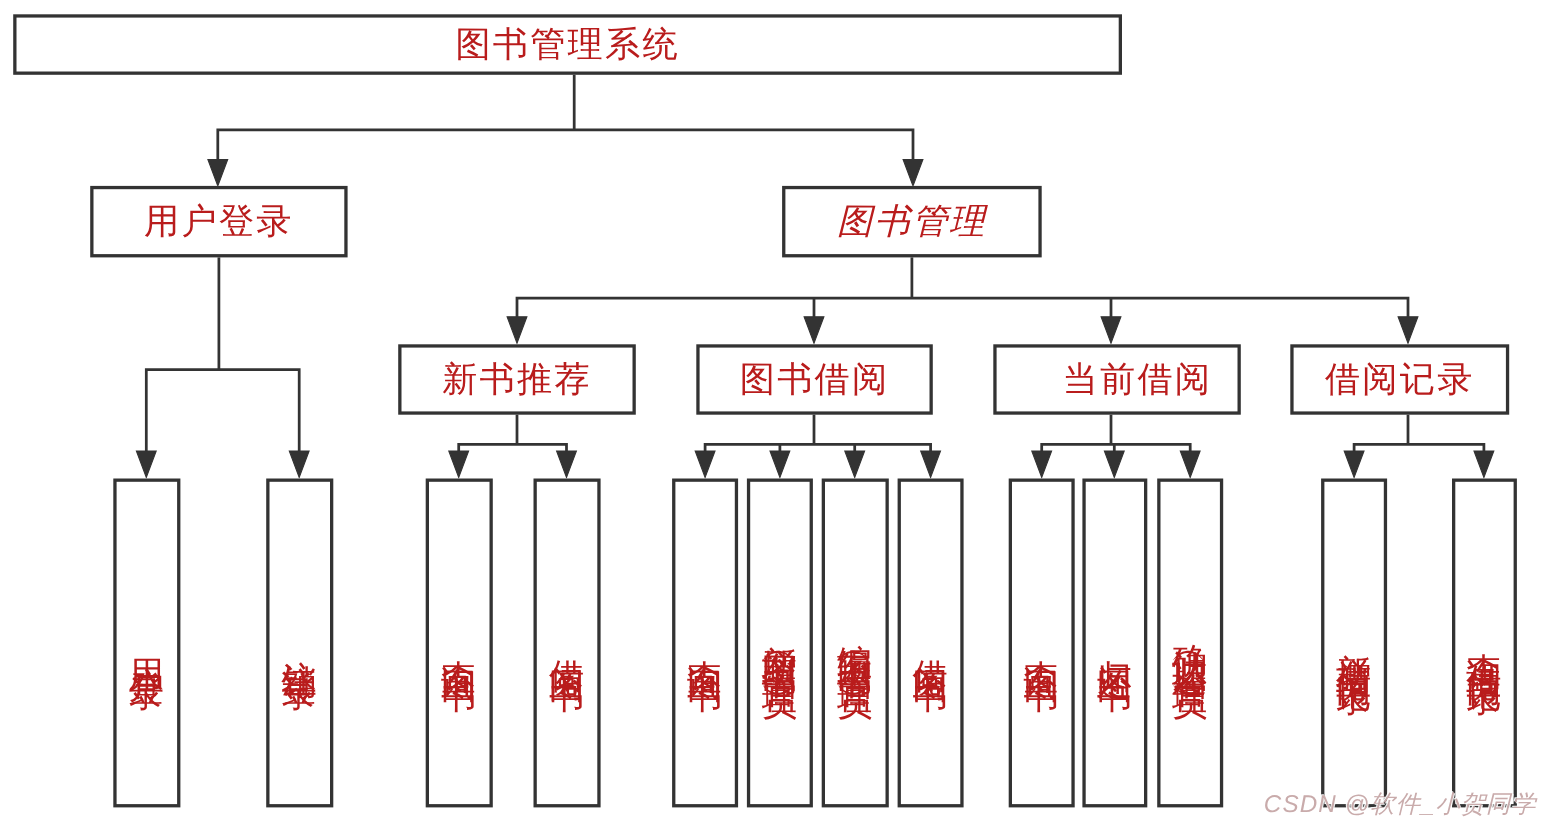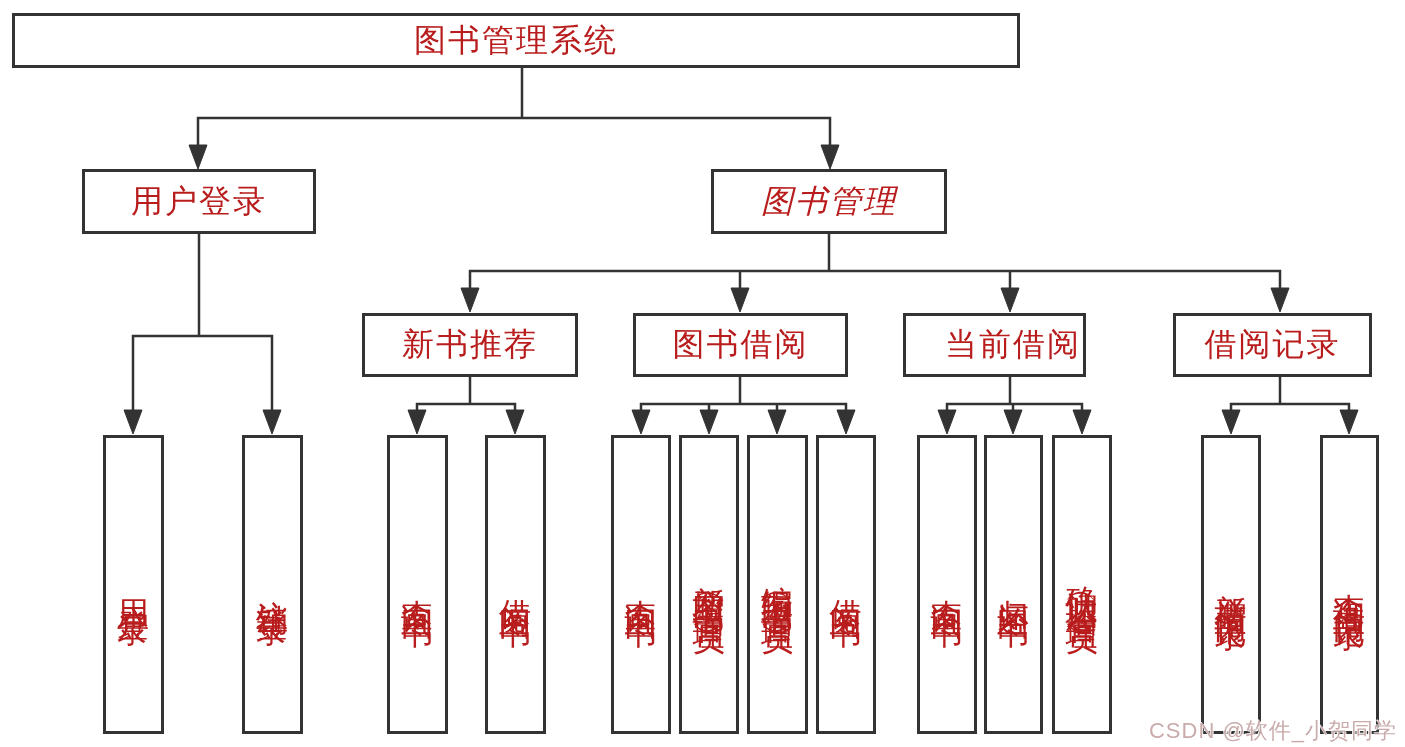--- a/index.html
+++ b/index.html
@@ -35,20 +35,21 @@
   }
   .watermark{
     position:absolute;
     top:716px;right:8px;
     font-size:22px;
     letter-spacing:1px;
     color:#c9abab;
     text-shadow:1px 1px 0 rgba(255,255,255,.9),-1px -1px 0 rgba(255,255,255,.9);
     z-index:5;
     pointer-events:none;
+    font-style:italic;
   }
 </style>
 </head>
 <body>
 
 <div class="canvas">
 
   <svg class="connectors" viewBox="0 0 1405 747" xmlns="http://www.w3.org/2000/svg">
     <g>
       <path d="M522 68 V118 M198 118 H830 M198 118 V146 M830 118 V146"></path>
@@ -92,21 +93,21 @@
     </g>
   </svg>
 
   <div class="box" style="left:12px;top:13px;width:1008px;height:55px;">图书管理系统</div>
 
   <div class="box" style="left:82px;top:169px;width:234px;height:65px;">用户登录</div>
   <div class="box" style="left:711px;top:169px;width:236px;height:65px;font-style:italic;">图书管理</div>
 
   <div class="box" style="left:362px;top:313px;width:216px;height:64px;">新书推荐</div>
   <div class="box" style="left:633px;top:313px;width:215px;height:64px;">图书借阅</div>
-  <div class="box" style="left:903px;top:313px;width:183px;height:64px;padding-left:37px;">当前借阅</div>
+  <div class="box" style="left:903px;top:313px;width:225px;height:64px;padding-left:37px;">当前借阅</div>
   <div class="box" style="left:1173px;top:313px;width:199px;height:64px;">借阅记录</div>
 
   <div class="box v" style="left:103px;top:435px;width:61px;height:299px;">用户登录</div>
   <div class="box v" style="left:242px;top:435px;width:61px;height:299px;">注销登录</div>
 
   <div class="box v" style="left:387px;top:435px;width:61px;height:299px;">查询图书</div>
   <div class="box v" style="left:485px;top:435px;width:61px;height:299px;">借阅图书</div>
 
   <div class="box v" style="left:611px;top:435px;width:60px;height:299px;">查询图书</div>
   <div class="box v" style="left:679px;top:435px;width:60px;height:299px;">新增图书（管理员）</div>

